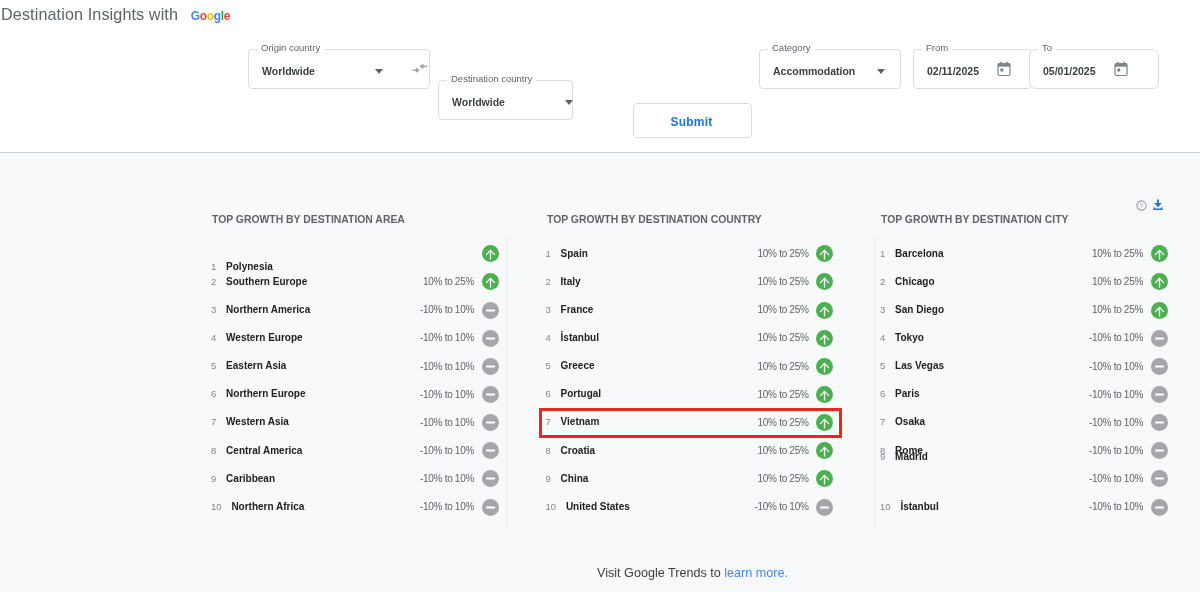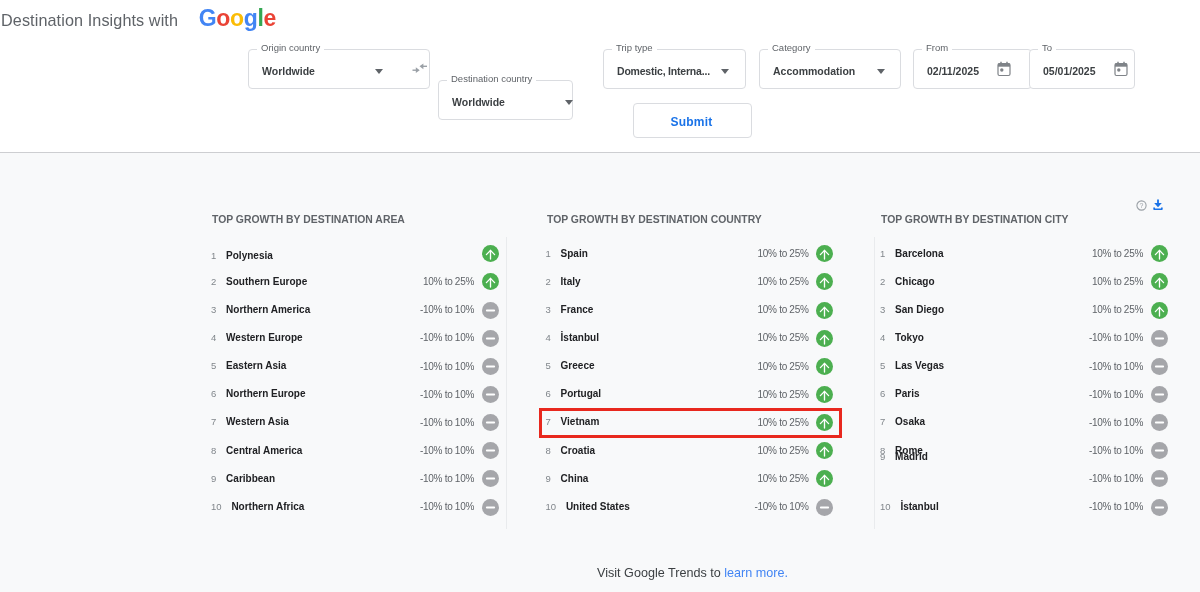--- a/index.html
+++ b/index.html
@@ -1,34 +1,34 @@
 <!DOCTYPE html>
 <html><head>
 <meta charset="utf-8">
 <style>
 * { margin:0; padding:0; box-sizing:border-box; }
 html,body { width:1200px; height:592px; background:#fff; font-family:"Liberation Sans", sans-serif; overflow:hidden; }
 #page { position:relative; width:1200px; height:592px; }
 
 
 .title { position:absolute; left:1px; top:4.5px; font-size:16.2px; color:#5f6368; letter-spacing:0.1px; }
-.glogo { font-weight:bold; font-size:23px; letter-spacing:-0.3px; margin-left:16px; }
+.glogo { font-weight:bold; font-size:12px; letter-spacing:-0.3px; margin-left:8px; }
 
 
 .field { position:absolute; top:49px; height:40px; background:#fff; border:1px solid #dadce0; border-radius:4px; }
 .field .lab { position:absolute; top:-8px; left:8px; background:#fff; padding:0 4px; font-size:9.5px; color:#5f6368; white-space:nowrap; line-height:12px; }
 .field .val { position:absolute; left:13px; top:21px; transform:translateY(-50%); font-size:10.5px; font-weight:bold; color:#3c4043; white-space:nowrap; }
 .caret { position:absolute; top:19px; width:0; height:0; border-left:4.5px solid transparent; border-right:4.5px solid transparent; border-top:5px solid #5f6368; }
 
 #f-origin { left:248px; width:182px; }
 #f-dest   { left:438px; width:135px;margin-top:31px; }
 #f-trip   { left:603px; width:143px; }
 #f-cat    { left:759px; width:142px; }
 #f-from   { left:913px; width:119px; }
-#f-to     { left:1029px; width:106px; }
+#f-to     { left:1029px; width:130px;border-radius:7px; }
 
 
 #submit { position:absolute; left:633px; top:103px; width:119px; height:35px; background:#fff; border:1px solid #dadce0; border-radius:4px; text-align:center; line-height:36px; font-size:12px; font-weight:bold; color:#1a73e8; letter-spacing:0.2px; }
 
 
 #band { position:absolute; left:0; top:152px; width:1200px; height:440px; background:#f8f9fa; border-top:1.5px solid #cdced1; }
 
 .vline { position:absolute; top:237px; width:1px; height:292px; background:#e9ebed; }
 
 
@@ -62,25 +62,20 @@
       <path d="M5.8 8.3 L9.7 11.2 L5.8 14.1 Z" stroke="none"></path>
       <line x1="11.5" y1="7.3" x2="17" y2="7.3"></line>
       <path d="M13.4 4.4 L9.5 7.3 L13.4 10.2 Z" stroke="none"></path>
     </g>
   </svg>
   <div class="field" id="f-dest">
       <span class="lab">Destination country</span>
       <span class="val">Worldwide</span>
       <span class="caret" style="left:126px;"></span>
     </div>
-  <div class="field" id="f-trip">
-      <span class="lab">Trip type</span>
-      <span class="val" style="letter-spacing:-0.2px;">Domestic, Interna...</span>
-      <span class="caret" style="left:117px;"></span>
-    </div>
   <div class="field" id="f-cat">
       <span class="lab">Category</span>
       <span class="val">Accommodation</span>
       <span class="caret" style="left:117px;"></span>
     </div>
   <div class="field" id="f-from">
       <span class="lab">From</span>
       <span class="val">02/11/2025</span>
     <svg style="left:83px; top:11px;" width="14" height="16" viewBox="0 0 14 16">
       <rect x="1" y="2.5" width="12" height="12" rx="1.5" fill="none" stroke="#7f8388" stroke-width="1.2"></rect>
@@ -115,21 +110,21 @@
   <svg style="left:1151px; top:198px;" width="14" height="14" viewBox="0 0 14 14">
     <rect x="6.1" y="1.5" width="1.8" height="4" fill="#1a73e8"></rect>
     <path d="M3.2 5 L10.8 5 L7 9.2 Z" fill="#1a73e8"></path>
     <path d="M2.3 9.5 L2.3 11.2 Q2.3 12 3.1 12 L10.9 12 Q11.7 12 11.7 11.2 L11.7 9.5 L10 9.5 L10 10.4 L4 10.4 L4 9.5 Z" fill="#1a73e8"></path>
   </svg>
 
   <div class="colhead" style="left:212px;">TOP GROWTH BY DESTINATION AREA</div>
   <div class="colhead" style="left:547px;">TOP GROWTH BY DESTINATION COUNTRY</div>
   <div class="colhead" style="left:881px;">TOP GROWTH BY DESTINATION CITY</div>
 
-  <div class="row" style="left:211px; top:240px;"><span class="rank">1</span><span class="name">Polynesia</span></div>
+  <div class="row" style="left:211px; top:251px;"><span class="rank">1</span><span class="name">Polynesia</span></div>
     <svg style="left:481.7px; top:245.2px;" width="17" height="17" viewBox="0 0 17 17">
       <circle cx="8.5" cy="8.5" r="8.5" fill="#4caf50"></circle>
       <g stroke="#fff" stroke-width="1.35" fill="none" stroke-linecap="round">
         <line x1="8.5" y1="14.1" x2="8.5" y2="5.4"></line>
         <path d="M4.4 9.6 L8.5 5.4 L12.6 9.6"></path>
       </g>
     </svg>
     <div class="row" style="left:211px; top:265.65px;"><span class="rank">2</span><span class="name">Southern Europe</span></div>
     <div class="pct" style="left:212.5px; top:276.04999999999995px; width:261.5px; text-align:right;">10% to 25%</div>
     <svg style="left:481.7px; top:273.34999999999997px;" width="17" height="17" viewBox="0 0 17 17">

